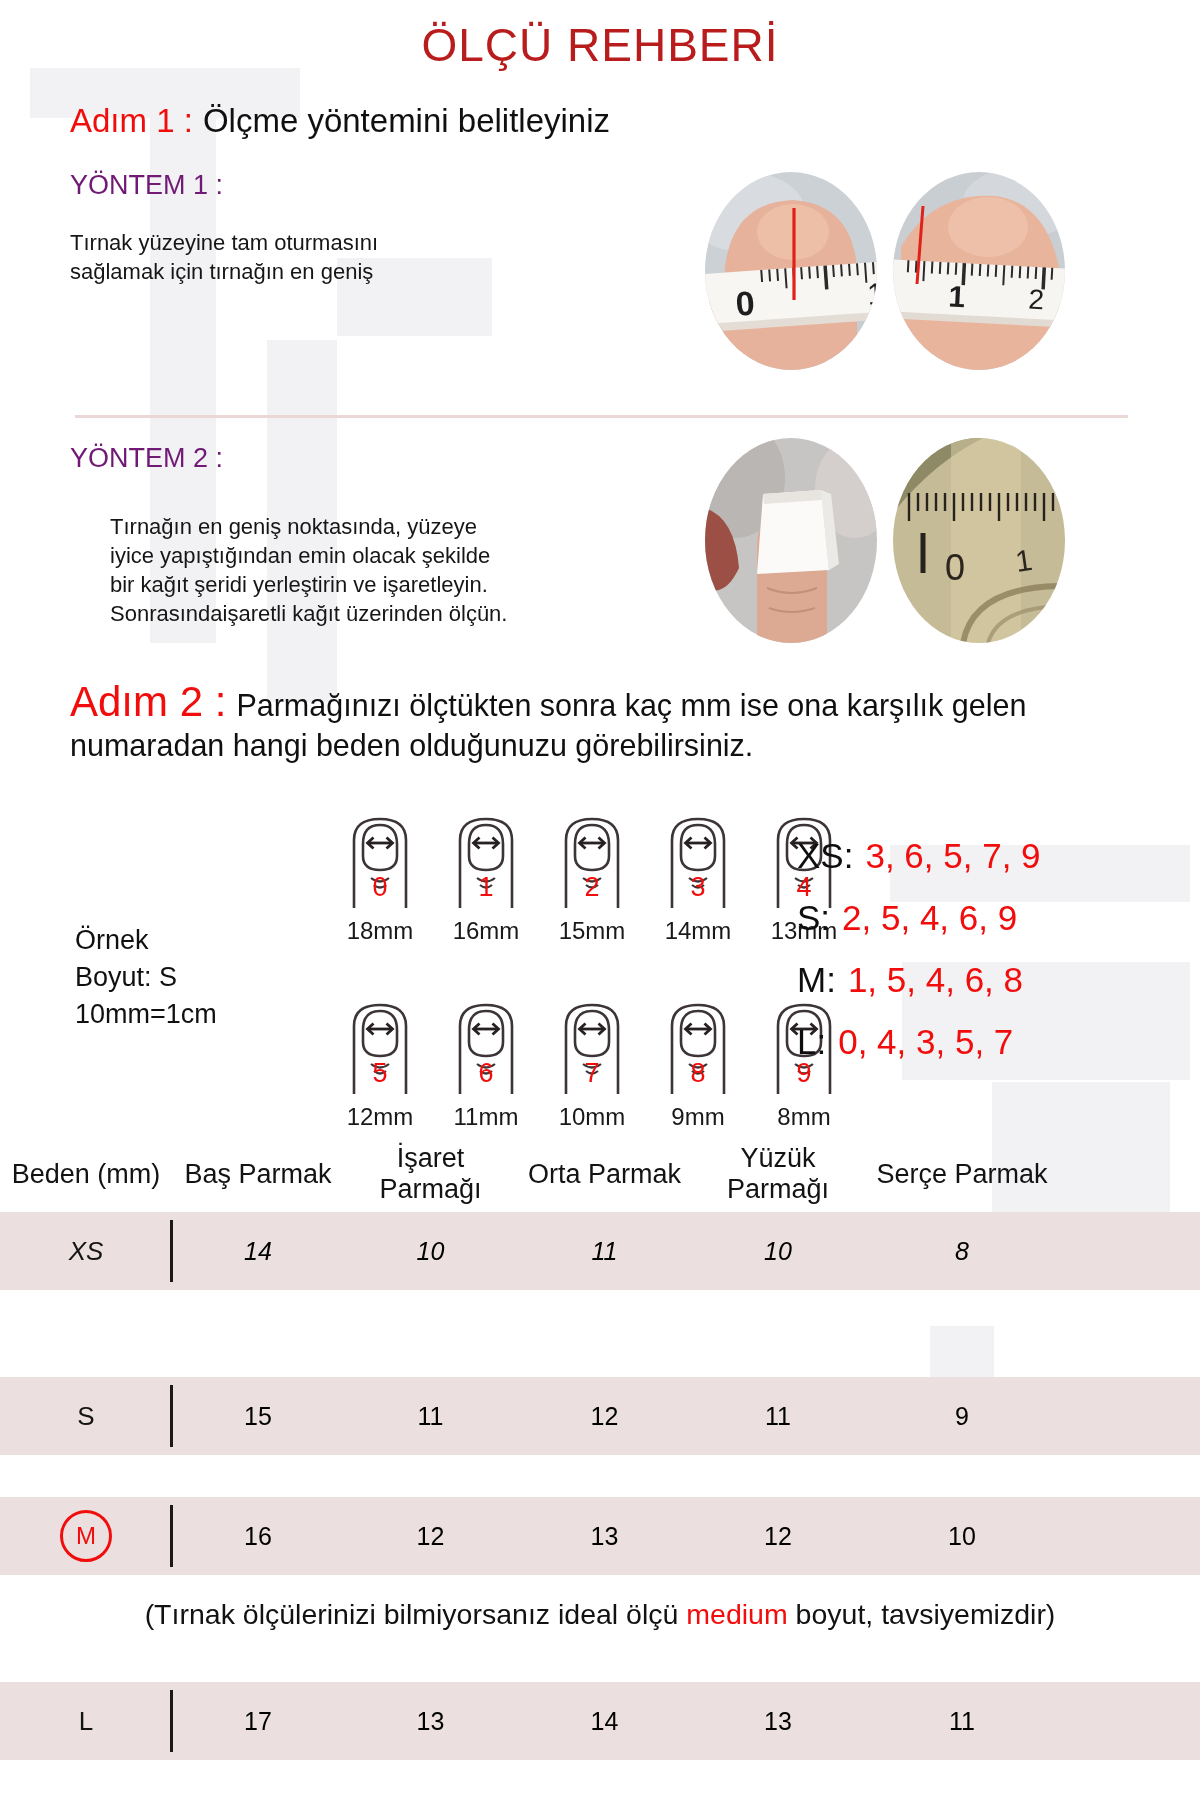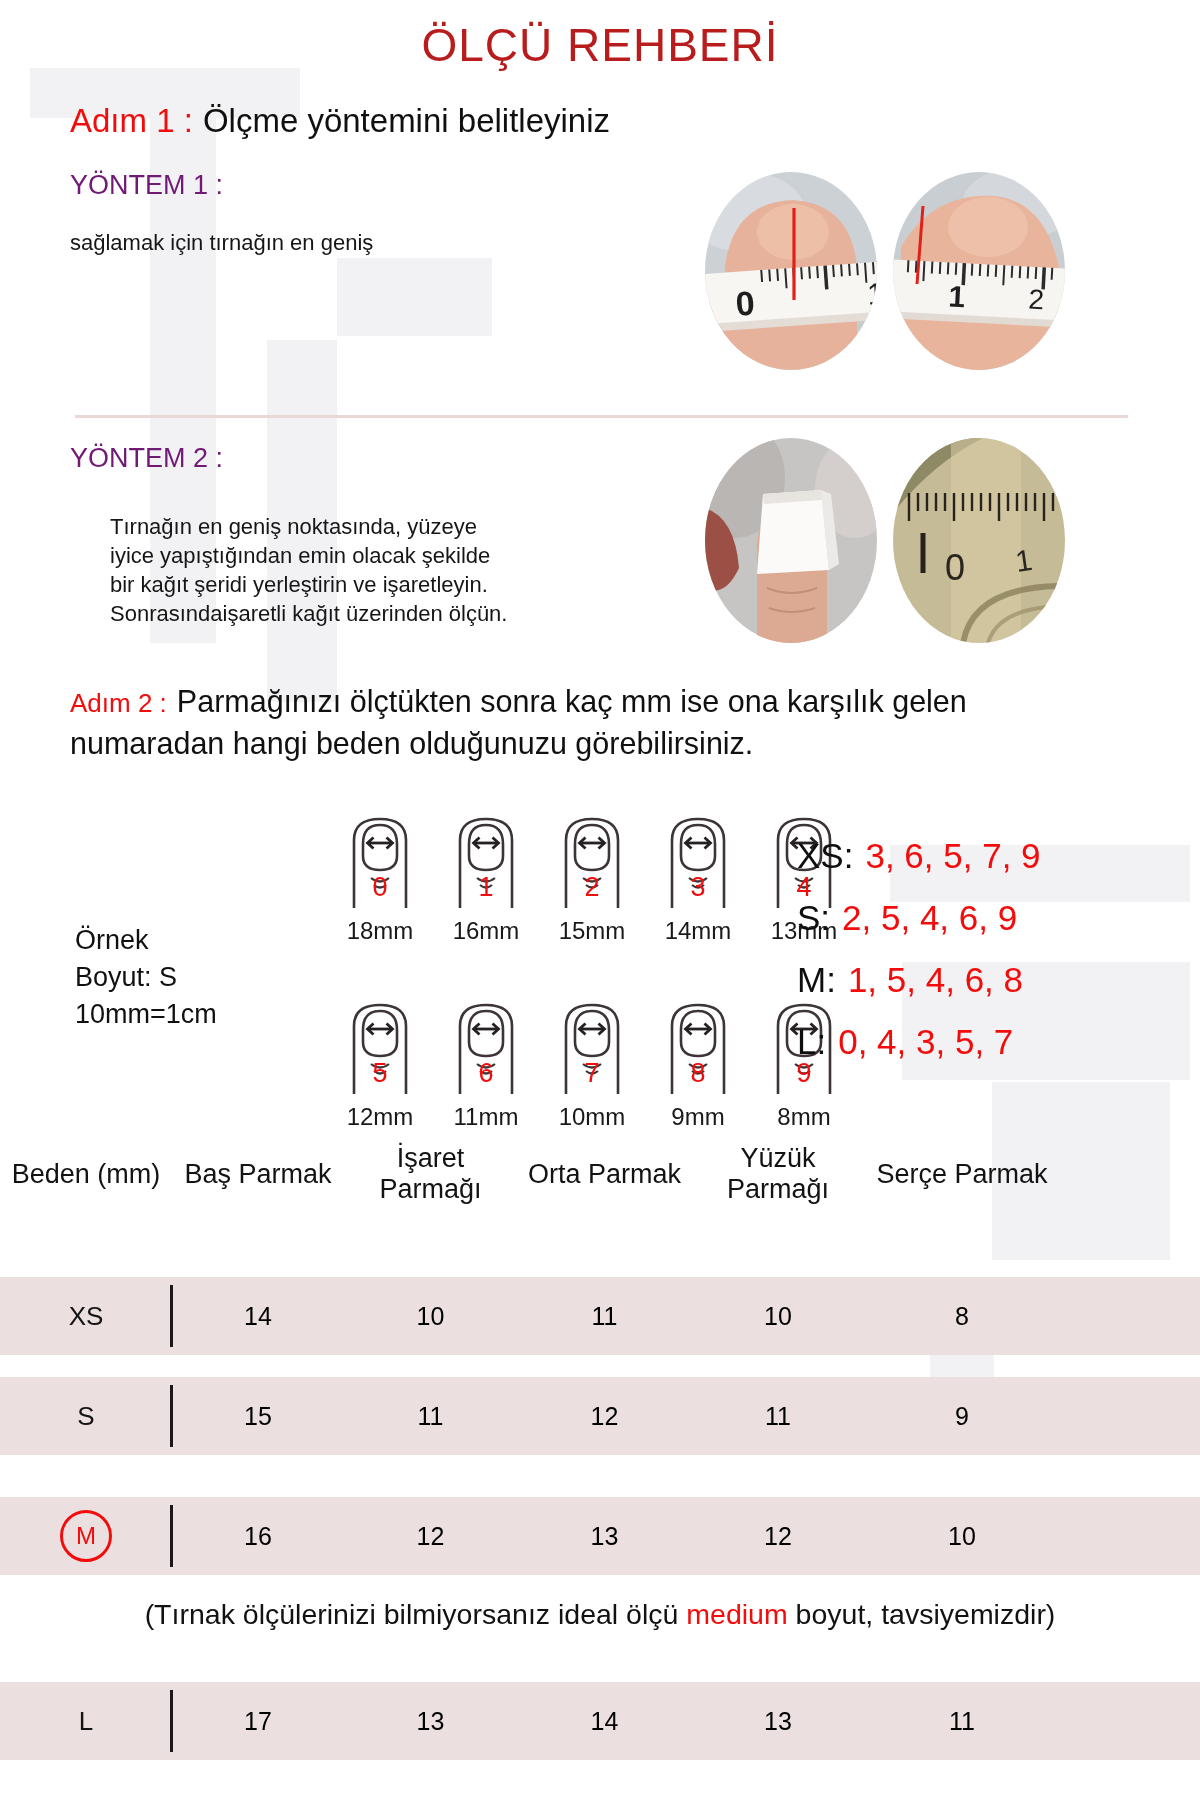--- a/index.html
+++ b/index.html
@@ -33,21 +33,21 @@
   .fmm{font-size:24px;color:#191919;margin-top:14px;}
   .example{position:absolute;left:75px;top:922px;font-size:27px;line-height:37px;color:#101010;}
   .sizemap{position:absolute;left:797px;top:836px;}
   .sizemap .line{height:62px;font-size:35px;white-space:nowrap;}
   .sizemap .sz{color:#0e0e0e;margin-right:12px;}
   .sizemap .nums{color:var(--red);}
   .trow{display:grid;grid-template-columns:172px 172px 173px 175px 172px 196px;width:1060px;align-items:center;}
   .thead{position:absolute;left:0;top:1143px;}
   .thead .cell{font-size:27px;text-align:center;color:#131313;}
   .band{position:absolute;left:0;width:1200px;height:78px;background:var(--pink);}
-  #bXS{top:1277px;} #bS{top:1377px;} #bM{top:1497px;} #bL{top:1682px;}
+  #bXS{top:1212px;font-style:italic;} #bS{top:1377px;} #bM{top:1497px;} #bL{top:1682px;}
   .band .trow{height:78px;}
   .band .lbl{font-size:26px;text-align:center;color:#141414;}
   .band .val{font-size:25px;text-align:center;color:#000000;}
   .vline{position:absolute;left:170px;top:8px;width:3px;height:62px;background:#191919;}
   .m-ring{display:inline-flex;align-items:center;justify-content:center;width:46px;height:46px;
           border:3px solid var(--red);border-radius:50%;color:var(--red);font-size:24px;}
   .note{position:absolute;left:0;top:1598px;width:100%;text-align:center;font-size:28.5px;color:#121212;}
 </style>
 </head>
 <body>
@@ -78,20 +78,21 @@
   <div class="wm" style="left:930px;top:1326px;width:64px;height:62px;"></div>
 
   <div class="title">ÖLÇÜ REHBERİ</div>
 
   <div class="step-head" id="adim1">
     <span class="red step-label">Adım 1 :</span><span>Ölçme yöntemini belitleyiniz</span>
   </div>
 
   <div class="method-head" id="y1">YÖNTEM 1 :</div>
   <div class="para" id="p1">
+    <div>Tırnak yüzeyine tam oturmasını</div>
     <div>sağlamak için tırnağın en geniş</div>
   </div>
 
   <div class="photo" id="ph1">
     <svg viewBox="0 0 172 198">
       <rect width="172" height="198" fill="#ccd1d5"></rect>
       <ellipse cx="40" cy="40" rx="60" ry="40" fill="#dde1e4" opacity="0.7"></ellipse>
       <ellipse cx="140" cy="160" rx="50" ry="40" fill="#c3c8cc" opacity="0.6"></ellipse>
       <ellipse cx="22" cy="165" rx="30" ry="45" fill="#dfa88f"></ellipse>
       <path d="M18 198 L20 95 Q28 30 88 28 Q146 32 152 95 L152 198 Z" fill="#e7b29b"></path>
@@ -158,21 +159,21 @@
       <path d="M16 55 v28 M25 55 v18 M34 55 v18 M43 55 v18 M52 55 v18 M61 55 v28 M70 55 v18 M79 55 v18 M88 55 v18 M97 55 v18 M106 55 v28 M115 55 v18 M124 55 v18 M133 55 v18 M142 55 v18 M151 55 v28 M160 55 v18" stroke="#28221c" stroke-width="2.4" fill="none"></path>
       <line x1="30" y1="95" x2="30" y2="135" stroke="#28221c" stroke-width="5"></line>
       <text x="52" y="142" font-size="36" fill="#2b251f">0</text>
       <text x="124" y="134" font-size="30" fill="#2b251f" transform="rotate(-8 124 134)">1</text>
       <path d="M70 205 Q80 150 165 148" stroke="#8a7f5a" stroke-width="6" fill="none" opacity="0.8"></path>
       <path d="M95 205 Q105 170 168 168" stroke="#9a8f68" stroke-width="4" fill="none" opacity="0.7"></path>
     </svg>
   </div>
 
   <div id="adim2">
-    <span class="red step-label" style="font-size:26px;">Adım 2 :</span><span>Parmağınızı ölçtükten sonra kaç mm ise ona karşılık gelen numaradan hangi beden olduğunuzu görebilirsiniz.</span>
+    <span class="red step-label" style="font-size:42px;">Adım 2 :</span><span>Parmağınızı ölçtükten sonra kaç mm ise ona karşılık gelen numaradan hangi beden olduğunuzu görebilirsiniz.</span>
   </div>
 
   <div class="example">
     <div>Örnek</div>
     <div>Boyut: S</div>
     <div>10mm=1cm</div>
   </div>
 
   <div class="finger-row" id="frow1">
     <div class="fcell">

